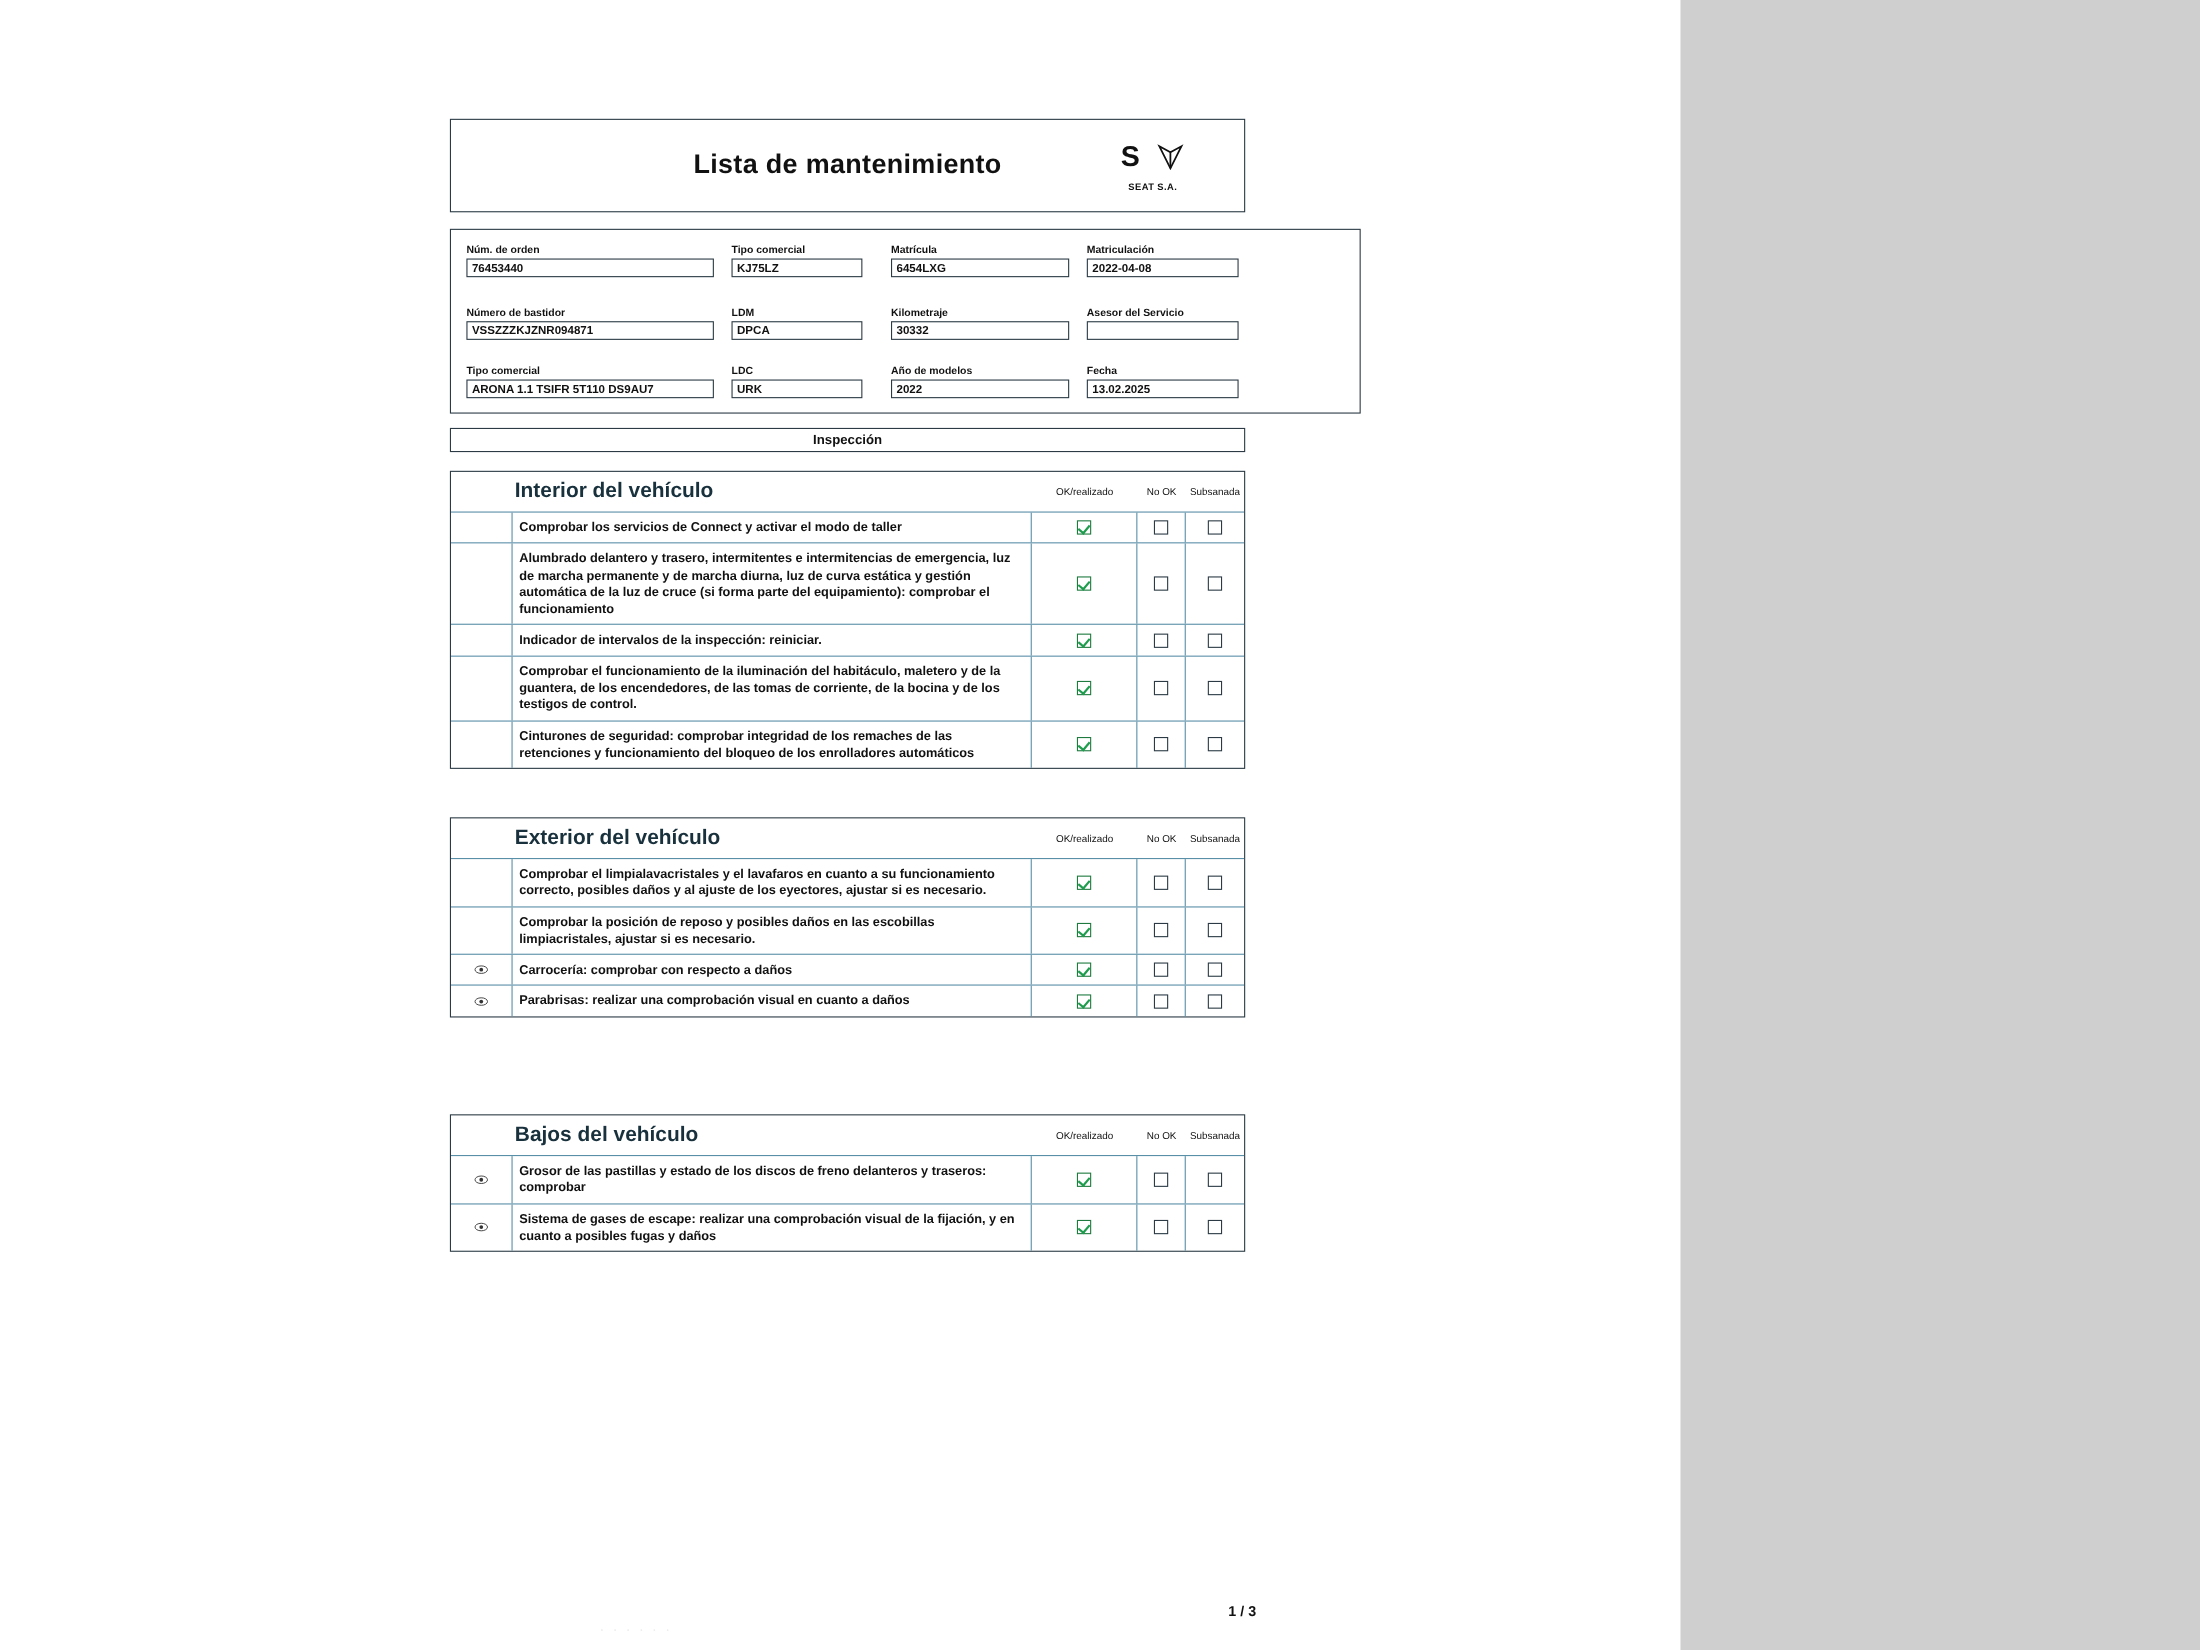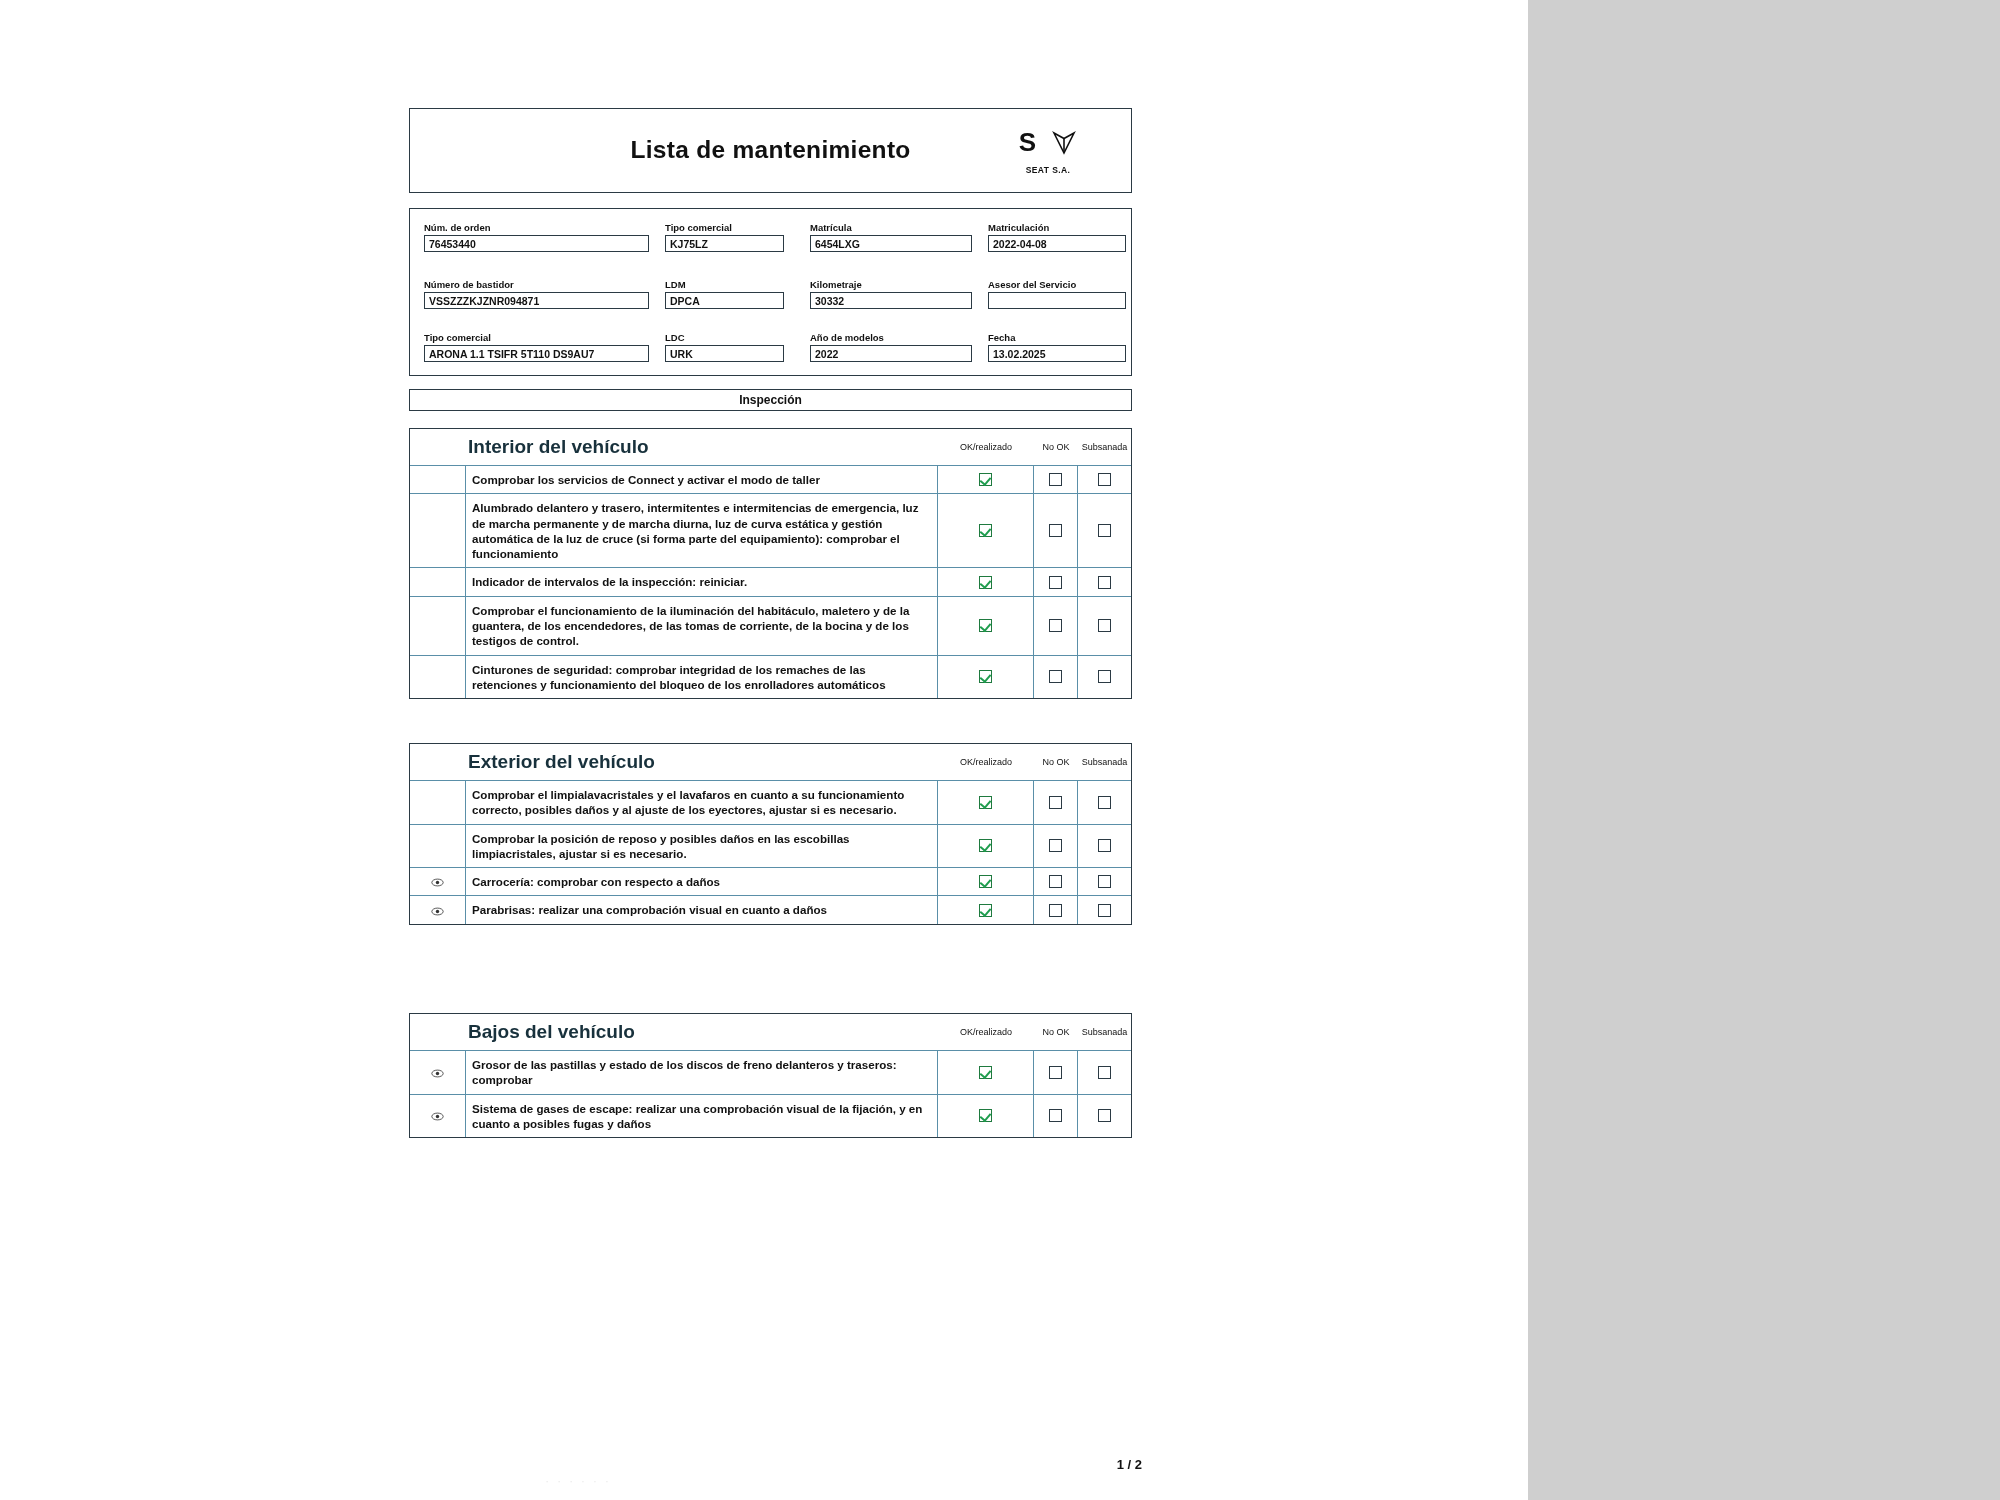--- a/index.html
+++ b/index.html
@@ -88,21 +88,21 @@
     font-weight: bold;
     color: #111;
     letter-spacing: 0.4px;
   }
 
   
   .data-box {
     position: absolute;
     left: 4px;
     top: 208px;
-    width: 723px;
+    width: 828px;
     height: 168px;
     border: 1.5px solid #2b3a44;
     box-sizing: border-box;
   }
   .field {
     position: absolute;
   }
   .field-label {
     font-size: 9.5px;
     font-weight: bold;
@@ -542,18 +542,18 @@
           </div>
         <div class="cell cell-nok">
             <span class="cb"></span>
           </div>
         <div class="cell cell-sub last">
             <span class="cb"></span>
           </div>
       </div>
     </div>
 
-    <div class="pagenum">1 / 2</div>
+    <div class="pagenum">1 / 3</div>
     <div class="smudge" style="left:140px; bottom:12px;">· · · · · ·</div>
   </div>
 </div>
 <div id="page-shadow"></div>
 <div id="right-gutter"></div>
 
 </body></html>

